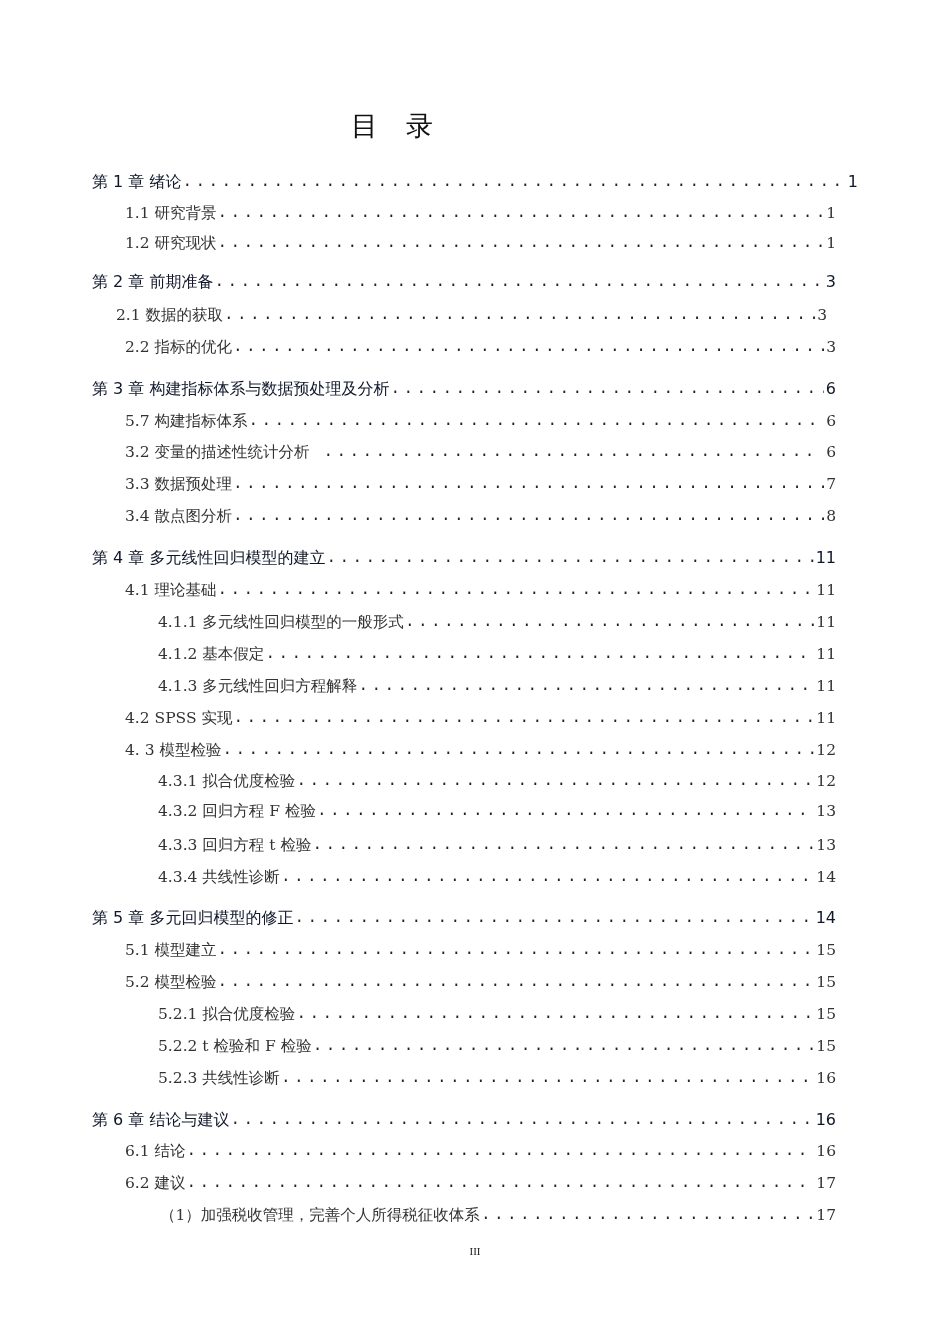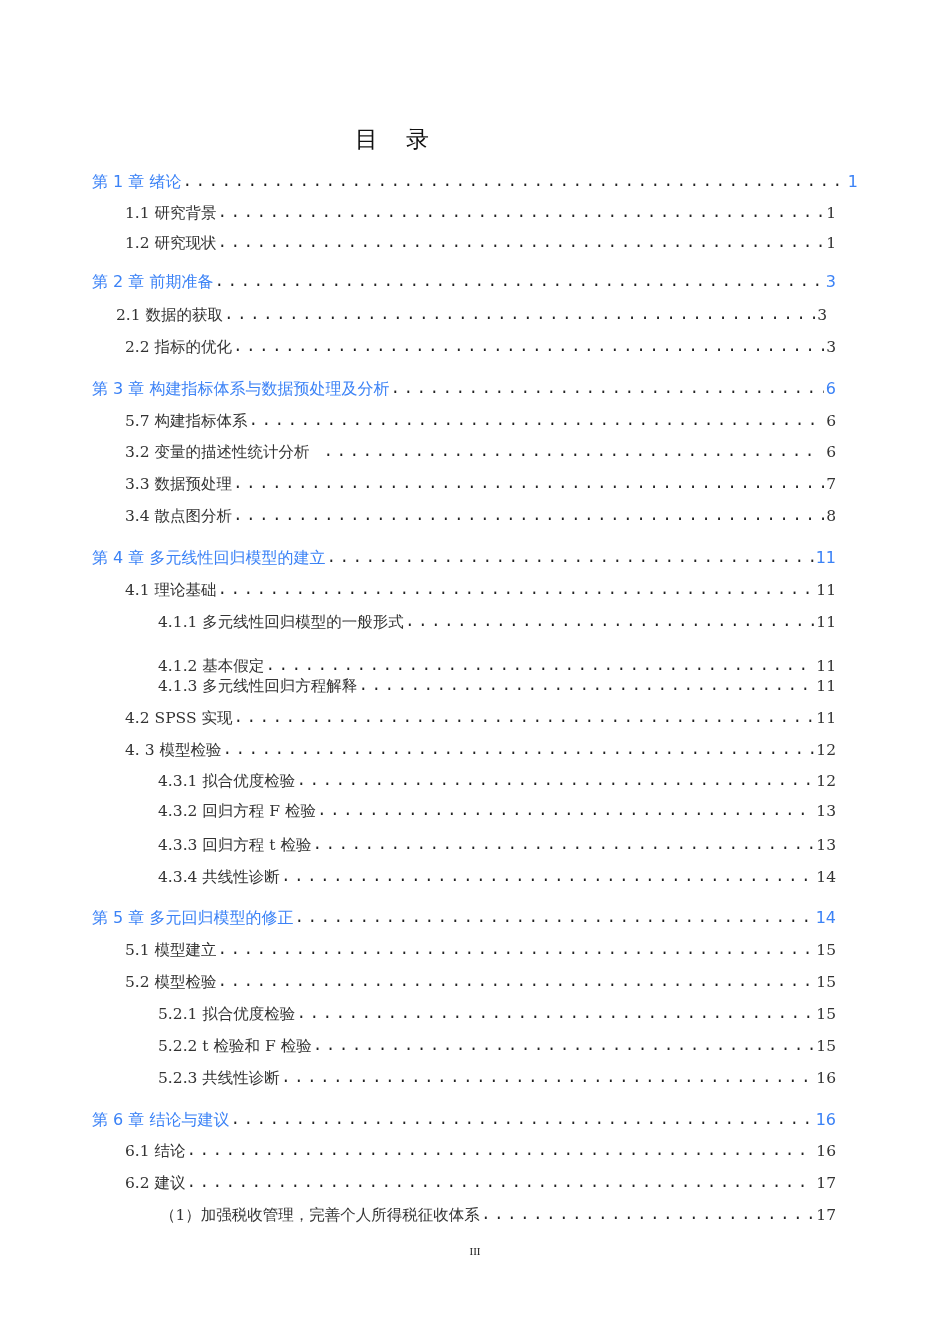--- a/index.html
+++ b/index.html
@@ -9,26 +9,26 @@
   }
   body {
     width: 950px;
     height: 1344px;
     position: relative;
     overflow: hidden;
     color: #1a1a1a;
   }
   .title {
     position: absolute;
-    top: 124px;
+    top: 108px;
     left: 0;
     width: 784px;
     text-align: center;
     font-family: "DejaVu Sans", sans-serif;
-    font-size: 23px;
+    font-size: 27px;
     letter-spacing: 28px;
     text-indent: 28px;
     color: #111;
   }
   .toc {
     position: absolute;
     top: 0;
     left: 0;
     width: 950px;
   }
@@ -59,21 +59,21 @@
   }
   .toc-row .page {
     flex: 0 0 auto;
     font-size: 16px;
     line-height: 20px;
     text-align: right;
   }
   .lvl1 .label, .lvl1 .page {
     font-family: "DejaVu Sans", sans-serif;
     font-size: 16px;
-    color: #3b82f6;
+    color: #0f172a;
   }
   .lvl2 .label, .lvl2 .page, .lvl3 .label, .lvl3 .page, .lvl4 .label, .lvl4 .page {
     font-family: "DejaVu Serif", serif;
     font-size: 15.5px;
     color: #333;
   }
   .footer {
     position: absolute;
     top: 1245px;
     left: 0;
@@ -153,21 +153,21 @@
     <div class="toc-row lvl2" style="top: 576px; left: 125px; width: 711px;">
       <span class="label">4.1  理论基础</span>
       <span class="leader"></span>
       <span class="page">11</span>
     </div>
     <div class="toc-row lvl3" style="top: 608px; left: 158px; width: 678px;">
       <span class="label">4.1.1  多元线性回归模型的一般形式</span>
       <span class="leader"></span>
       <span class="page">11</span>
     </div>
-    <div class="toc-row lvl3" style="top: 640px; left: 158px; width: 678px; margin-top: 12px;">
+    <div class="toc-row lvl3" style="top: 640px; left: 158px; width: 678px;">
       <span class="label">4.1.2  基本假定</span>
       <span class="leader"></span>
       <span class="page">11</span>
     </div>
     <div class="toc-row lvl3" style="top: 672px; left: 158px; width: 678px;">
       <span class="label">4.1.3  多元线性回归方程解释</span>
       <span class="leader"></span>
       <span class="page">11</span>
     </div>
     <div class="toc-row lvl2" style="top: 704px; left: 125px; width: 711px;">

